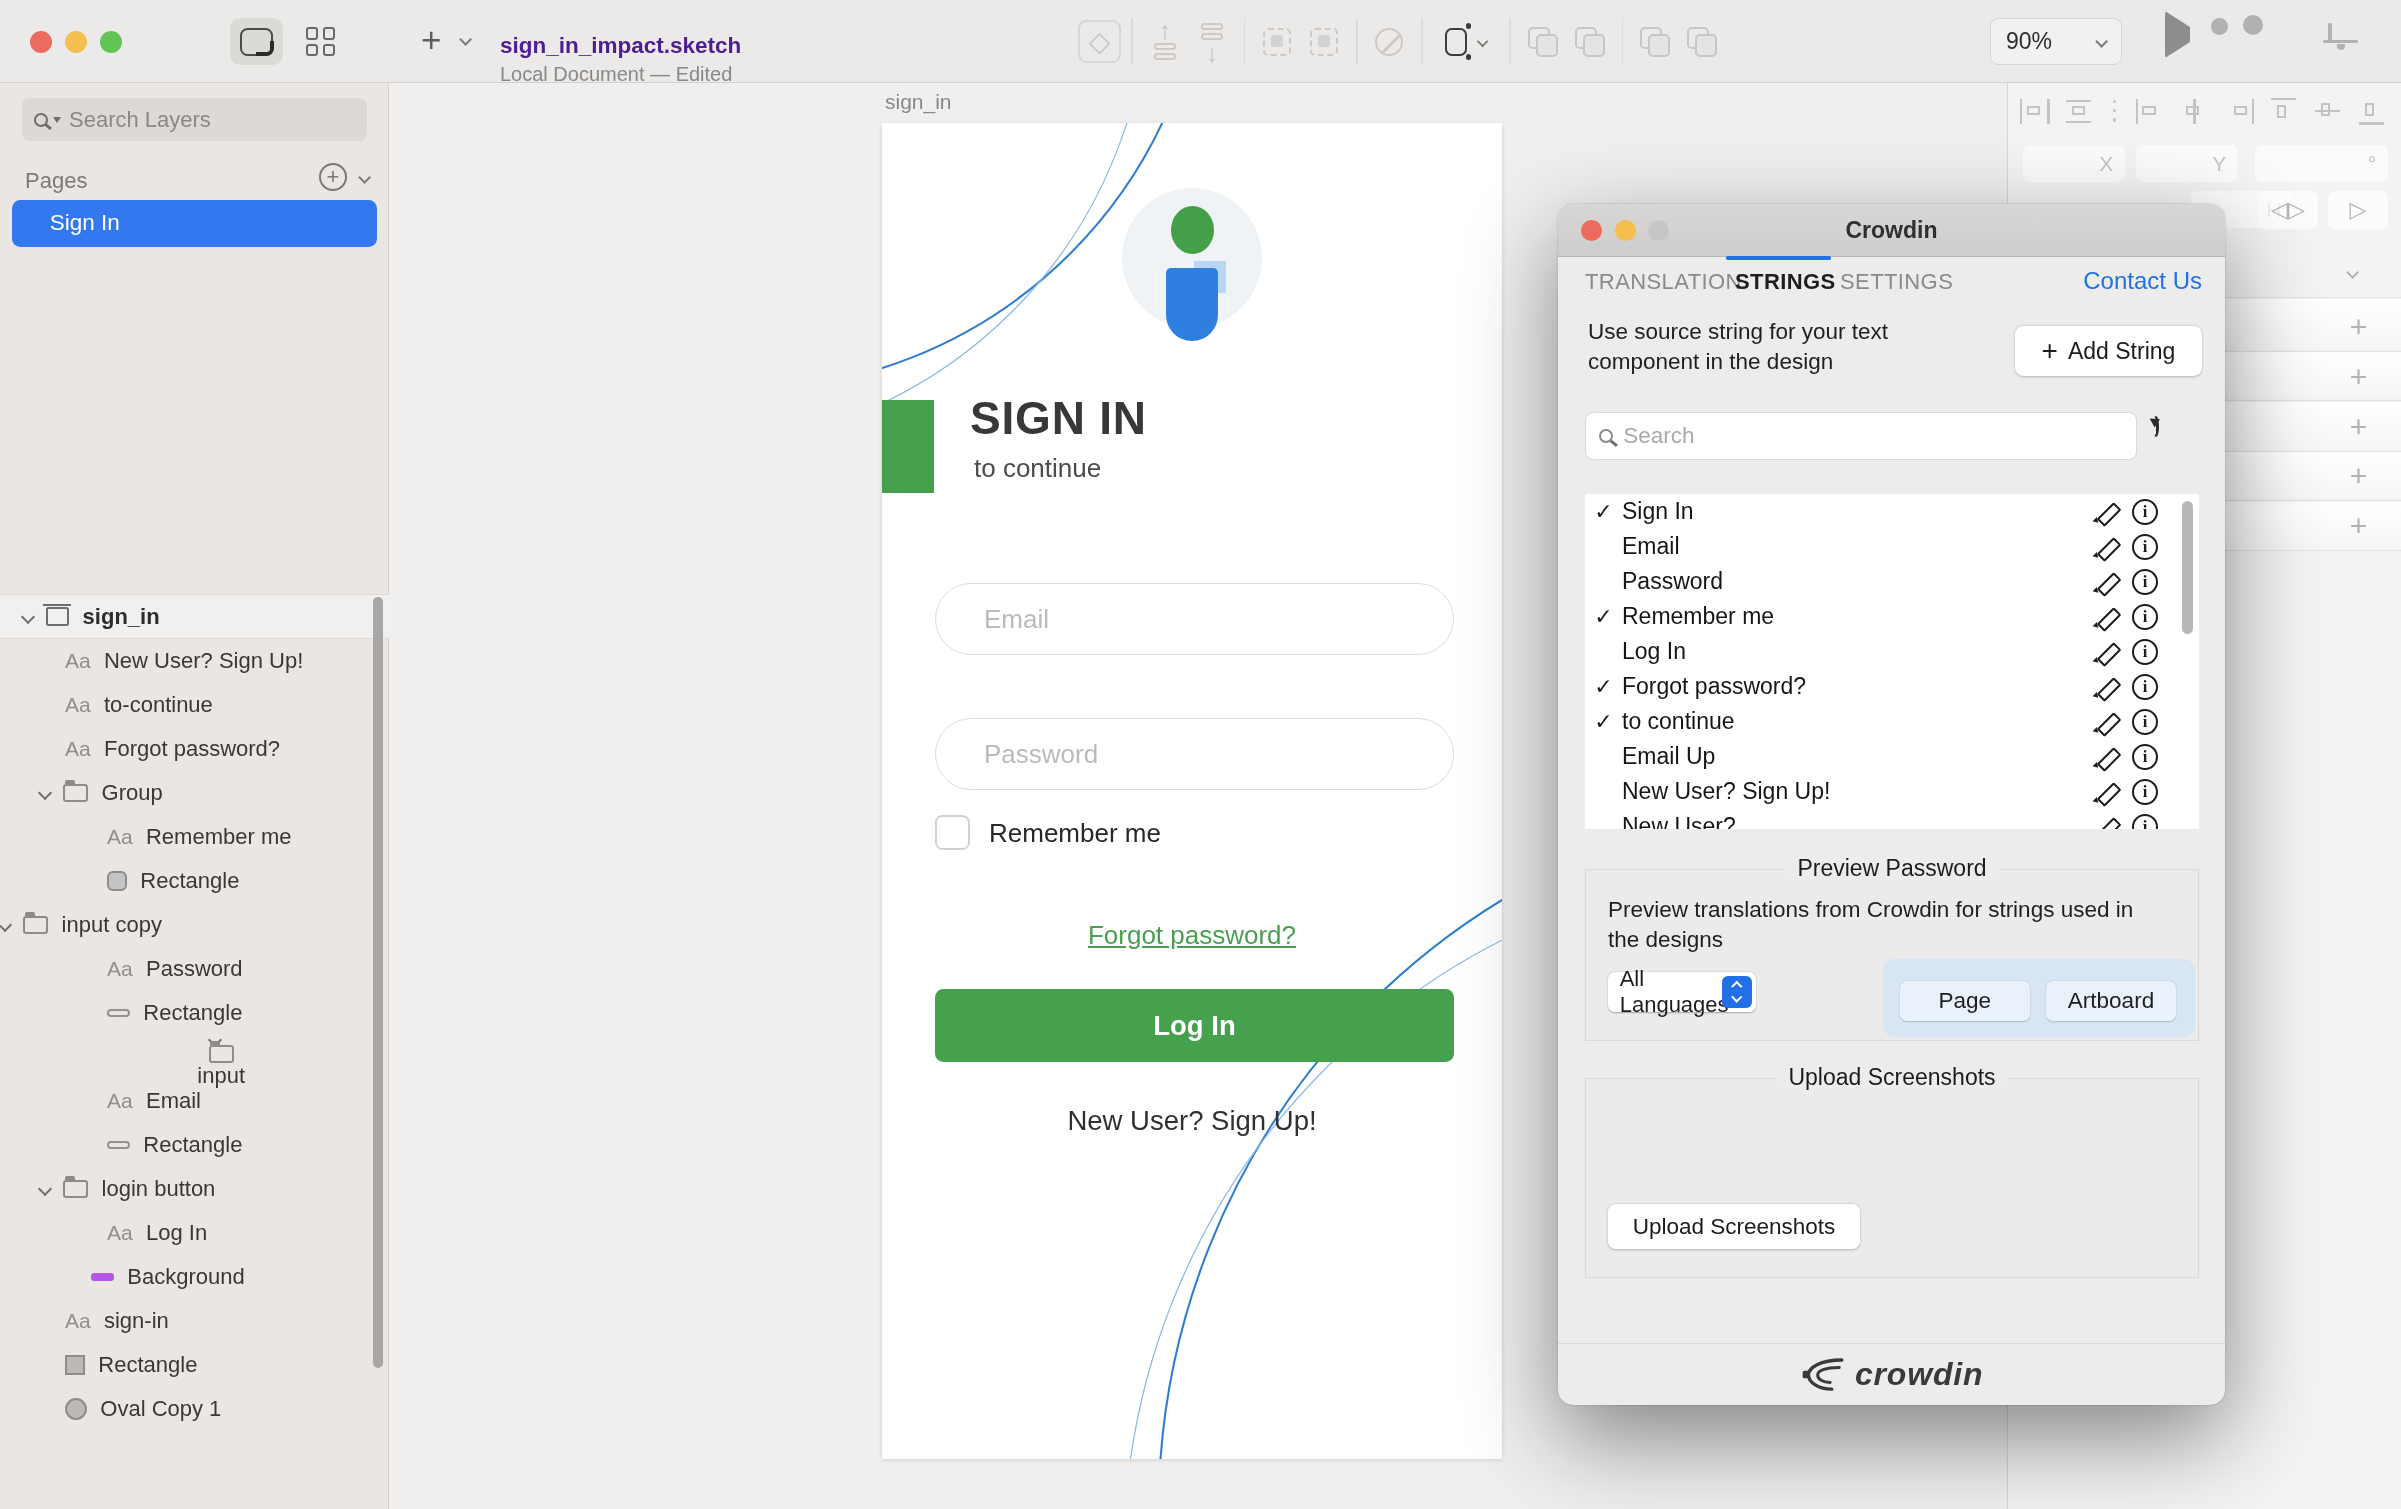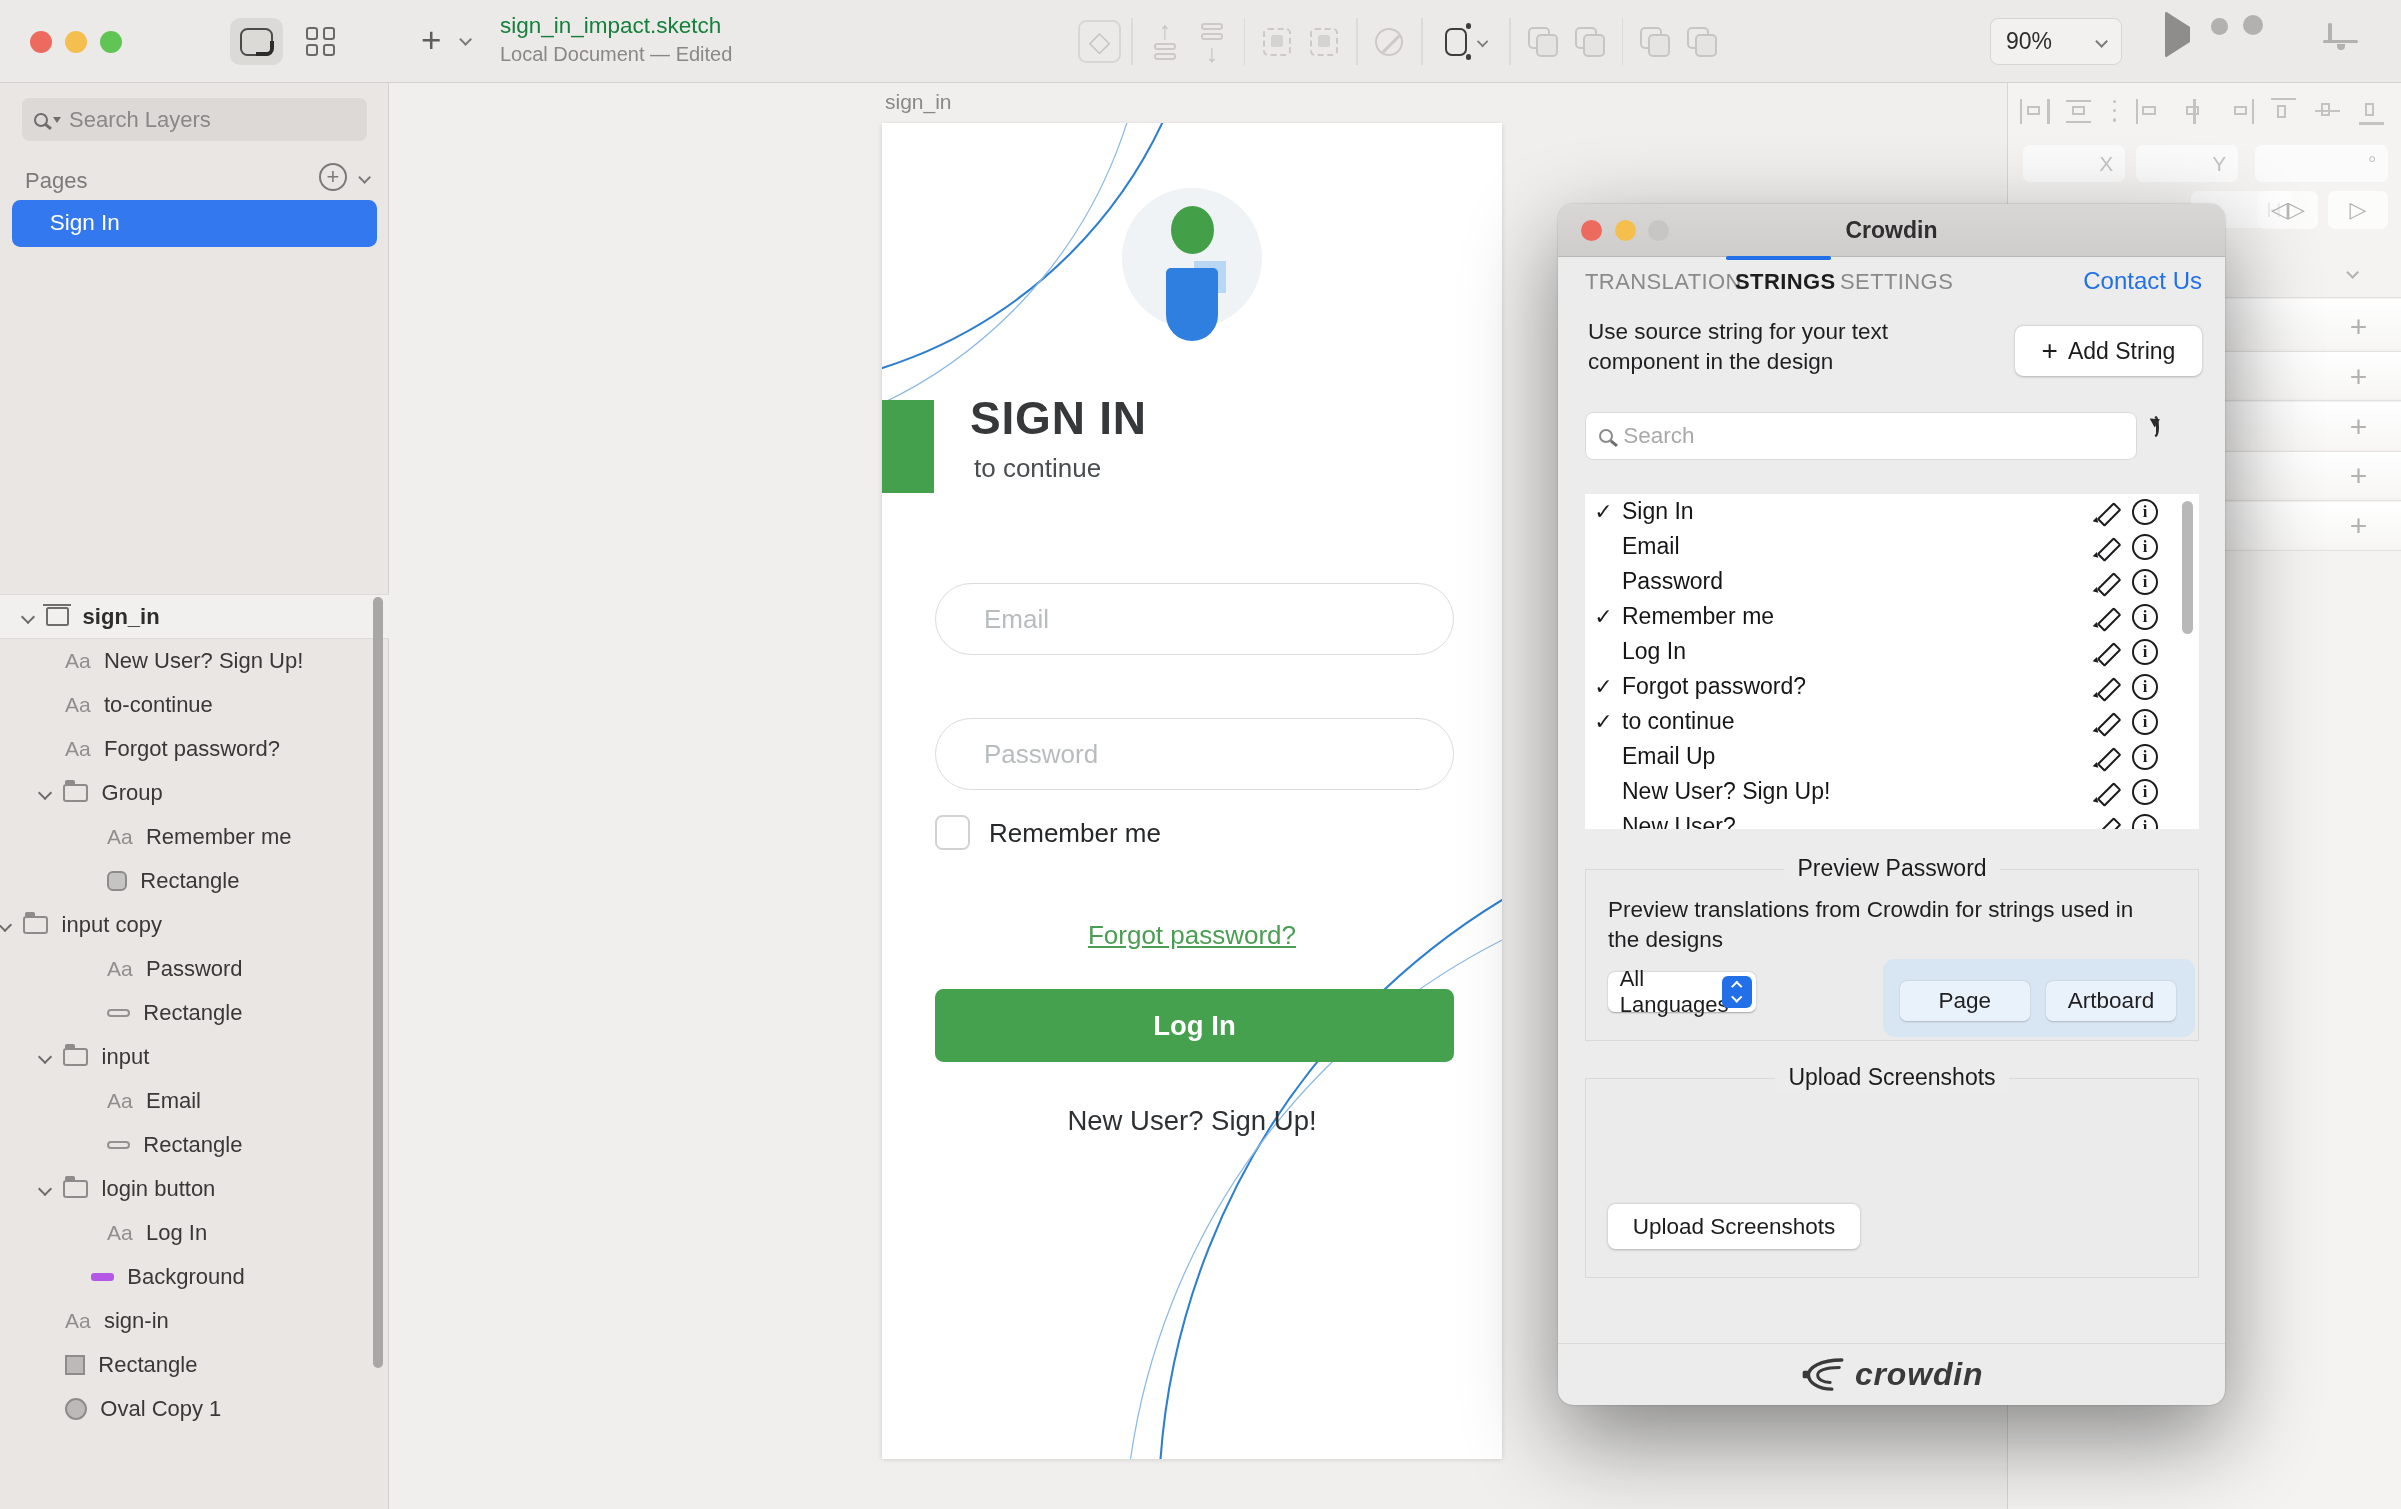--- a/index.html
+++ b/index.html
@@ -12,21 +12,21 @@
     border-bottom:1.7px solid #d3d1cf; z-index:20; }
   .tl { width:22px; height:22px; border-radius:50%; top:31px; }
   .seg-btn { top:18.3px; width:53px; height:47px; border-radius:10px; display:flex; align-items:center; justify-content:center; }
   .seg-active { background:#dcdad7; }
   .ic-canvasview { width:33px; height:28px; border:2.5px solid #4d4b49; border-radius:7.5px; position:relative;}
   .ic-canvasview::after { content:''; position:absolute; right:-2.5px; bottom:-2.5px; width:13.3px; height:11.7px;
      border-right:4.2px solid #2e2c2a; border-bottom:4.2px solid #2e2c2a; border-bottom-right-radius:7.5px;}
   .ic-grid { display:grid; grid-template-columns:12.5px 12.5px; grid-template-rows:12.5px 12.5px; gap:4.2px; }
   .ic-grid span { border:2.5px solid #6b6967; border-radius:3.3px; }
   .plus-glyph { font-size:35px; color:#5f5d5b; font-weight:300; line-height:1; }
-  .doc-title { font-size:22.5px; font-weight:400; color:#15803d; }
+  .doc-title { font-size:22.5px; font-weight:700; color:#4c1d95;margin-top:20px; }
   .doc-sub { font-size:20px; color:#8a8886; margin-top:3.3px; }
   .tb-ico { width:47px; height:53px; display:flex; align-items:center; justify-content:center; color:#c2c0be; }
   .tb-div { width:1.7px; height:47px; background:#dddbd9; margin:0 8.3px; }
   .ic-diamond { font-size:28px; color:#c6c4c2; border:2.5px solid #d8d6d4; border-radius:8.3px; width:43px; height:43px; display:flex; align-items:center; justify-content:center;}
   .arrowtxt { font-size:25px; color:#c6c4c2; line-height:0.8; text-align:center;}
   .pill-s { display:block; width:22px; height:7.5px; border:2.5px solid #ccc9c7; border-radius:3.3px; margin:2.5px auto;}
   .ic-groupsel { width:28px; height:28px; border:2.5px dashed #ccc9c7; border-radius:5px; position:relative;}
   .ic-groupsel::after { content:''; position:absolute; left:5.8px; top:5.8px; width:11.7px; height:11.7px; background:#d5d3d1; border-radius:2.5px;}
   .ic-oval { width:28px; height:28px; border:2.5px solid #ccc9c7; border-radius:50%; position:relative; overflow:hidden;}
   .ic-oval::after { content:''; position:absolute; left:-3.3px; top:11.7px; width:37px; height:2.5px; background:#ccc9c7; transform:rotate(-45deg);}
@@ -308,21 +308,21 @@
         <span style="margin-left: 13.3px;">input copy</span>
       </div>
       <div class="layer-row" style="padding-left: 82px;">
         <span class="ic-aa" style="margin-left: 25px;">Aa</span>
         <span style="margin-left: 13.3px;">Password</span>
       </div>
       <div class="layer-row" style="padding-left: 82px;">
         <span class="ic-line" style="margin-left: 25px;"></span>
         <span style="margin-left: 13.3px;">Rectangle</span>
       </div>
-      <div class="layer-row" style="padding-left: 40px;">
+      <div class="layer-row" style="padding-left: 40px; flex-direction: column;">
         <span class="lr-chev down"></span>
         <span class="ic-folder" style="margin-left: 13.3px;"></span>
         <span style="margin-left: 13.3px;">input</span>
       </div>
       <div class="layer-row" style="padding-left: 82px;">
         <span class="ic-aa" style="margin-left: 25px;">Aa</span>
         <span style="margin-left: 13.3px;">Email</span>
       </div>
       <div class="layer-row" style="padding-left: 82px;">
         <span class="ic-line" style="margin-left: 25px;"></span>

